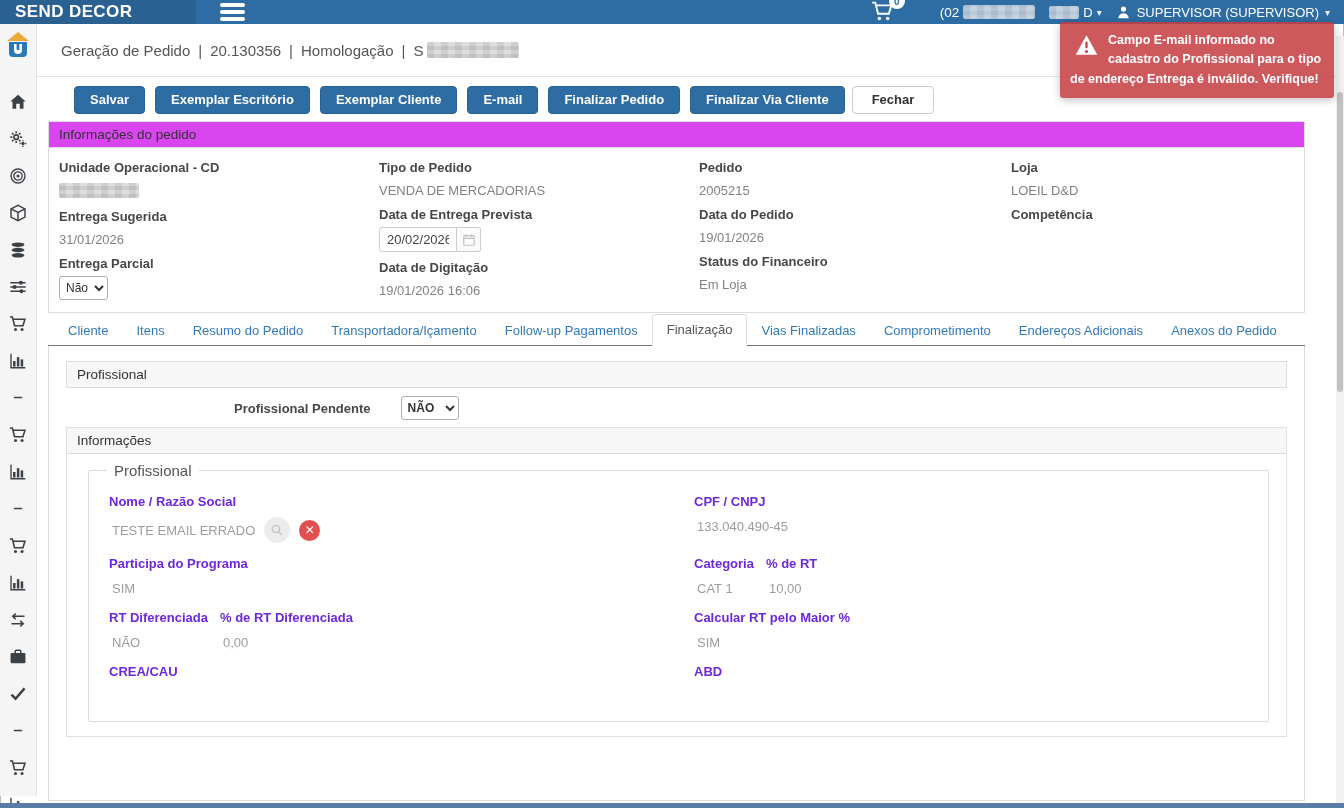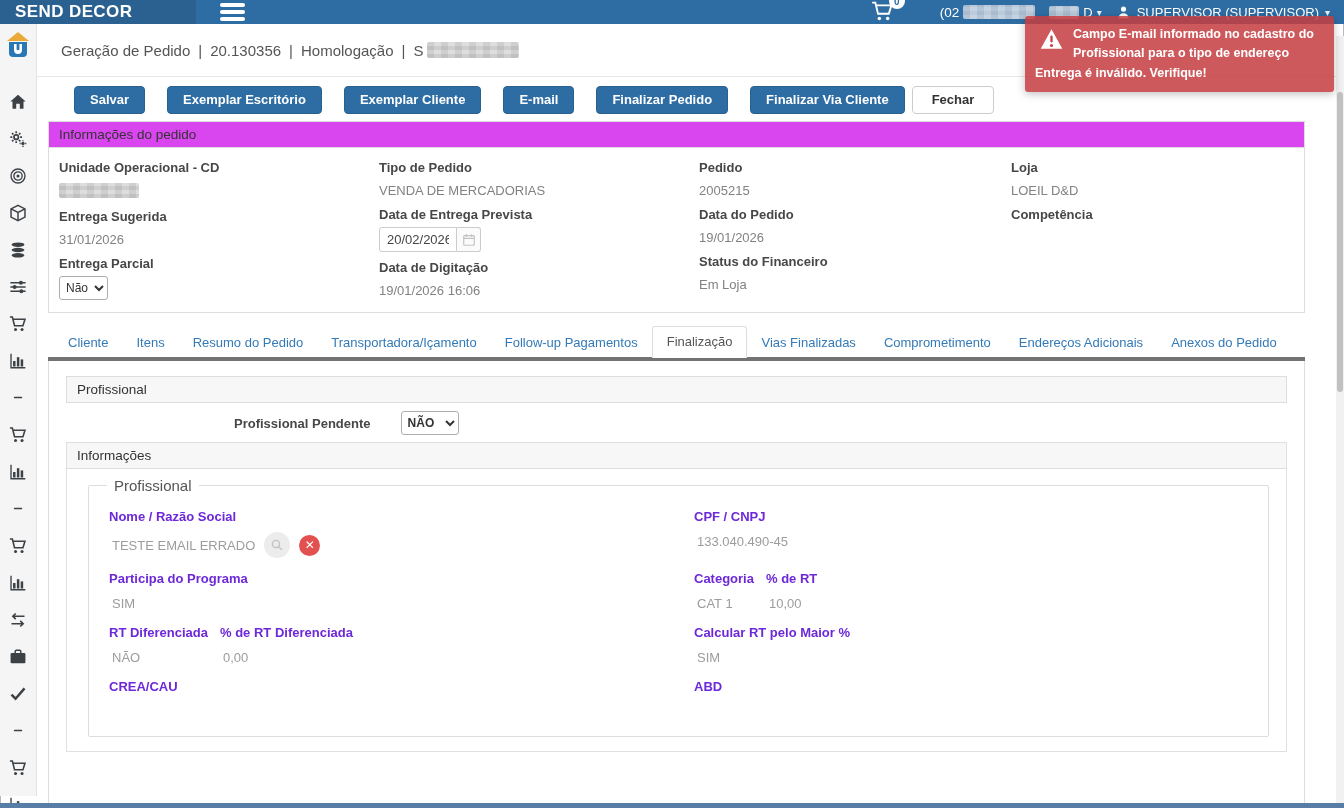--- a/index.html
+++ b/index.html
@@ -24,21 +24,21 @@
   .userbox{display:flex;align-items:center;gap:4px;cursor:pointer;}
   .supbox{display:flex;align-items:center;gap:6px;cursor:pointer;font-size:13px;}
   .caret{font-size:10px;opacity:.9;}
   
   .px{border-radius:2px;display:inline-block;
     background-image:repeating-linear-gradient(0deg,rgba(0,0,0,.07) 0 4px,transparent 4px 8px),
       repeating-linear-gradient(90deg,#cfcfcf 0 7px,#dedede 7px 14px);}
   .px-blue{background-image:repeating-linear-gradient(0deg,rgba(255,255,255,.14) 0 4px,transparent 4px 8px),
       repeating-linear-gradient(90deg,#a9bccf 0 7px,#bccbdb 7px 14px);}
   
-  .toast{position:absolute;top:16px;right:10px;width:309px;z-index:30;background:rgba(198,60,64,.85);
+  .toast{position:absolute;top:22px;right:10px;width:274px;z-index:30;background:rgba(198,60,64,.85);
     color:#fff;border-radius:3px;padding:9px 10px 9px 10px;font-size:12.5px;font-weight:bold;
     line-height:1.55;box-shadow:0 2px 8px rgba(0,0,0,.25);}
   .toast-icon{float:left;margin:3px 9px 2px 4px;}
   
   .main{display:flex;height:772px;position:relative;}
   .sidebar{width:37px;background:#f5f5f6;border-right:1px solid #e3e3e5;display:flex;flex-direction:column;
     align-items:center;padding-top:7px;flex:none;}
   .logo{width:30px;height:30px;position:relative;margin-bottom:22px;flex:none;cursor:pointer;}
   .s-icon{color:#3c4146;margin:9px 0;cursor:pointer;height:19px;display:flex;align-items:center;}
   .s-icon svg{display:block;}
@@ -59,21 +59,21 @@
   .fld-label{font-weight:bold;color:#474747;margin:8px 0 0;}
   .fld-value{color:#828282;margin:8px 0 0;min-height:16px;}
   .input-group{display:flex;margin-top:5px;}
   .input-group input{width:78px;height:25px;border:1px solid #ccc;border-radius:3px 0 0 3px;
     text-align:right;padding:0 7px;font-size:13px;color:#444;font-family:inherit;}
   .addon{width:24px;height:25px;border:1px solid #ccc;border-left:none;border-radius:0 3px 3px 0;
     background:#fbfbfb;color:#c2c2c2;display:flex;align-items:center;justify-content:center;}
   select{height:24px;border:1px solid #adadad;border-radius:3px;background:#fff;color:#333;
     font-family:inherit;font-size:12px;padding:0 2px;margin-top:5px;cursor:pointer;}
   
-  .tabs{display:flex;margin-top:13px;border-bottom:4px solid #737373;padding-left:6px;align-items:flex-end;}
+  .tabs{display:flex;margin-top:1px;border-bottom:1px solid #737373;padding-left:6px;align-items:flex-end;}
   .tab{padding:7px 14px 8px;color:#337ab7;cursor:pointer;margin-bottom:-1px;font-size:13px;white-space:nowrap;}
   .tab.active{background:#fff;color:#555;border:1px solid #ddd;border-bottom:1px solid #fff;border-radius:3px 3px 0 0;}
   .tab-panel{border:1px solid #ddd;border-top:none;padding:15px 17px 13px;min-height:455px;}
   .sec-hd{background:#f7f7f8;border:1px solid #ddd;padding:5px 10px;font-size:13.5px;color:#333;}
   .pending-row{display:flex;align-items:center;margin:8px 0 7px;}
   .pending-row .fld-label{margin:0 0 0 168px;}
   .pending-row select{margin:0 0 0 30px;font-weight:bold;width:58px;}
   .sec2{border:1px solid #e0e0e0;}
   .sec2-body{padding:8px 17px 14px 21px;}
   fieldset.pro{border:1px solid #ddd;border-radius:2px;margin:0;padding:2px 10px 16px;}
@@ -304,21 +304,21 @@
         <span>|</span>
         <span>Homologação</span>
         <span>|</span>
         <span style="margin-right:-4px;">S</span>
         <span class="px" style="width:92px;height:16px;"></span>
       </div>
 
       <div class="page-body">
 
         <div class="btn-row">
-          <span id="primary-buttons" style="display:flex;gap:22px;padding-left:14px;">
+          <span id="primary-buttons" style="display:flex;gap:10px;padding-left:14px;">
               <button class="btn btn-blue">Salvar</button>
               <button class="btn btn-blue">Exemplar Escritório</button>
               <button class="btn btn-blue">Exemplar Cliente</button>
               <button class="btn btn-blue">E-mail</button>
               <button class="btn btn-blue">Finalizar Pedido</button>
               <button class="btn btn-blue">Finalizar Via Cliente</button>
             </span>
           <button class="btn btn-white">Fechar</button>
         </div>
 

